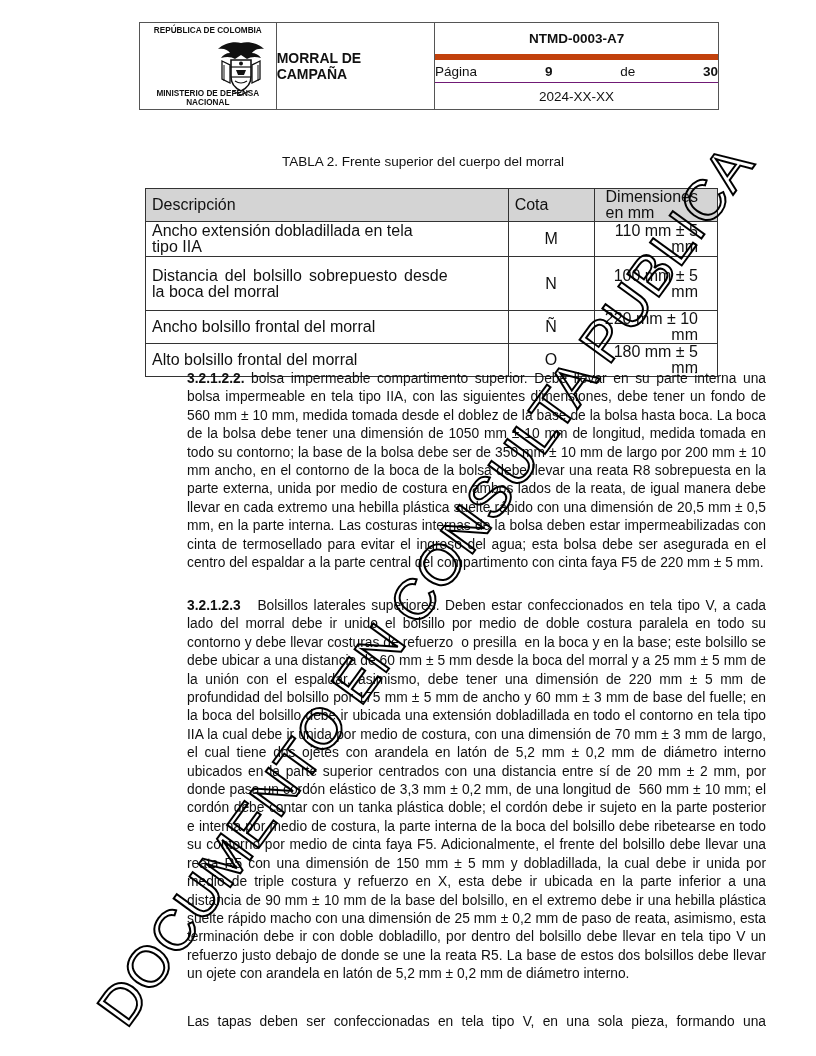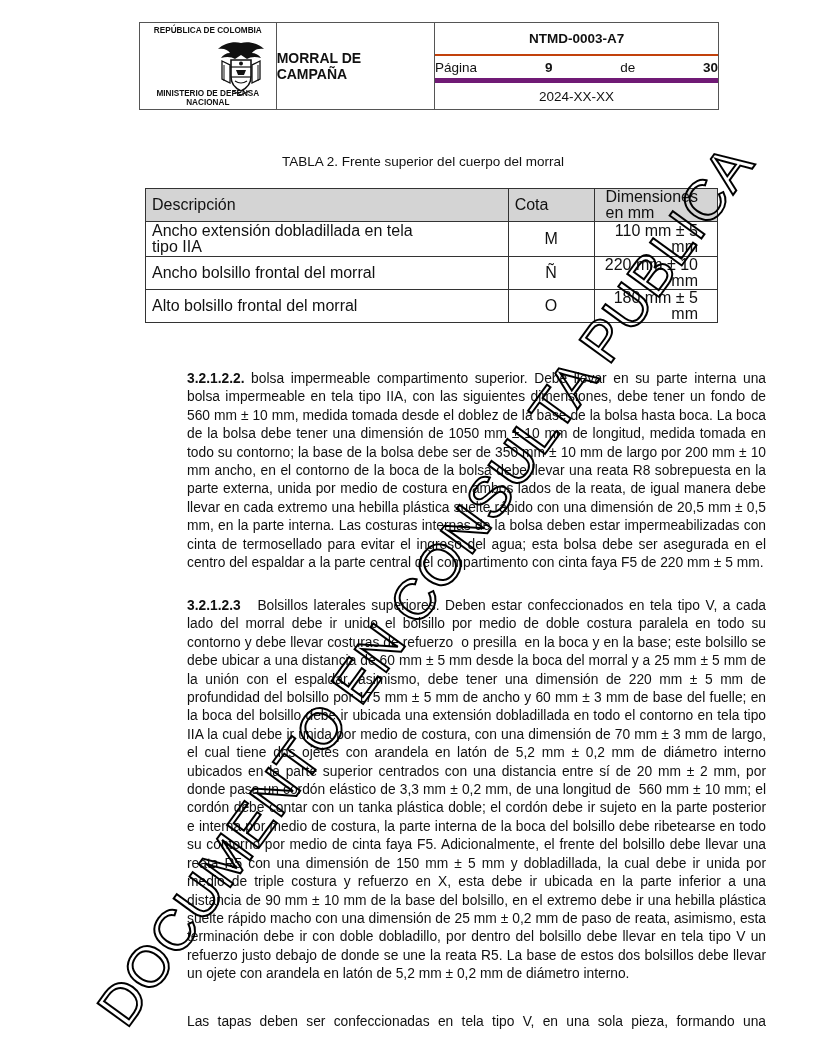--- a/index.html
+++ b/index.html
@@ -12,22 +12,22 @@
   .hdr-left { width: 205px; border-right: 1px solid #555; position: relative; }
   .hdr-left .rep { position: absolute; top: 3px; left: 0; width: 100%; text-align: center;
                    font-size: 8.2px; font-weight: bold; }
   .hdr-left .min { position: absolute; bottom: 2px; left: 0; width: 100%; text-align: center;
                    font-size: 8.2px; font-weight: bold; }
   .hdr-left .crest { position: absolute; left: 76px; top: 16px; width: 50px; height: 58px; }
   .hdr-mid { width: 238px; border-right: 1px solid #555; display: flex; align-items: center;
              justify-content: center; font-weight: bold; font-size: 14px; }
   .hdr-right { flex: 1; display: flex; flex-direction: column; }
   .hdr-right div { display: flex; align-items: center; justify-content: center; font-size: 13.5px; }
-  .hdr-right .code { height: 31px; font-weight: bold; border-bottom: 2px solid #c2410c; }
-  .hdr-right .page { height: 22px; border-bottom: 5px solid #701a75; gap: 32px; }
+  .hdr-right .code { height: 31px; font-weight: bold; border-bottom: 6px solid #c2410c; }
+  .hdr-right .page { height: 22px; border-bottom: 1px solid #701a75; gap: 32px; }
   .hdr-right .date { flex: 1; }
 
   .caption { position: absolute; left: 0; width: 810px; top: 154px; text-align: center;
              font-size: 13.5px; }
   .caption span { position: relative; left: 18px; }
 
   
   table.t { position: absolute; left: 145px; top: 188px; width: 573px;
             border-collapse: collapse; font-size: 16px; line-height: 16px; }
   table.t td { border: 1px solid #333; padding: 0 6px; vertical-align: middle; }
@@ -97,20 +97,25 @@
       <tr class="head" style="height:18px">
     <td class="c1">Descripción</td>
     <td class="c2">Cota</td>
     <td class="c3">Dimensiones en mm</td>
   </tr>
   <tr style="height:35px">
     <td class="c1" style="padding-right:90px">Ancho extensión dobladillada en tela tipo IIA</td>
     <td class="c2">M</td>
     <td class="c3">110 mm ± 5 mm</td>
   </tr>
+  <tr style="height:54px">
+    <td class="c1 just" style="padding-right:60px">Distancia del bolsillo sobrepuesto desde la boca del morral</td>
+    <td class="c2">N</td>
+    <td class="c3">100 mm ± 5 mm</td>
+  </tr>
   <tr style="height:18px">
     <td class="c1">Ancho bolsillo frontal del morral</td>
     <td class="c2">Ñ</td>
     <td class="c3">220 mm ± 10 mm</td>
   </tr>
   <tr style="height:18px">
     <td class="c1">Alto bolsillo frontal del morral</td>
     <td class="c2">O</td>
     <td class="c3">180 mm ± 5 mm</td>
   </tr>

